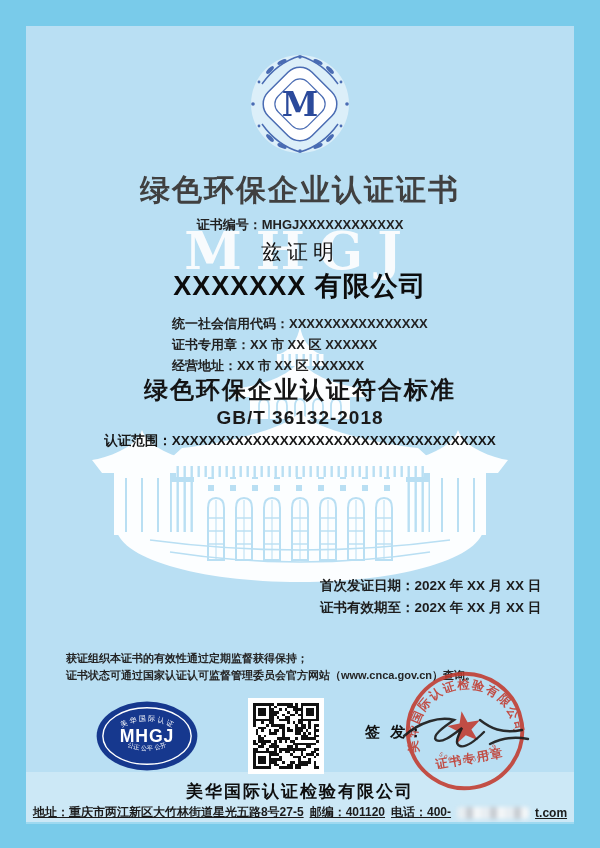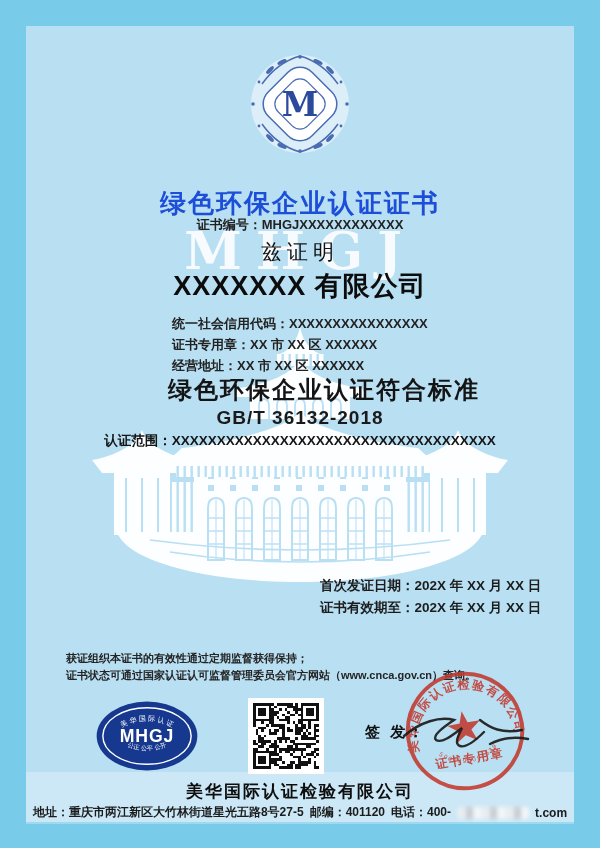--- a/index.html
+++ b/index.html
@@ -1,40 +1,40 @@
 <!DOCTYPE html>
 <html><head>
 <meta charset="utf-8">
 <style>
   html,body{margin:0;padding:0;}
   body{font-family:"Liberation Sans","DejaVu Sans",sans-serif;}
   .page{position:relative;width:600px;height:848px;background:#79CBEA;overflow:hidden;}
   .inner{position:absolute;left:26px;top:26px;width:548px;height:796px;background:#B9DFF3;}
   .abs{position:absolute;}
   .ctr{left:0;width:548px;text-align:center;}
-  .title{top:144px;font-size:26px;font-weight:bold;color:#1d4ed8;letter-spacing:2px;z-index:5;margin-top:16px;}
+  .title{top:144px;font-size:30px;font-weight:bold;color:#404040;letter-spacing:2px;z-index:5;}
   .certno{top:190px;font-size:13px;font-weight:bold;color:#222;z-index:5;}
   .wm-mhgj{top:194px;font-family:"DejaVu Serif","Liberation Serif",serif;font-size:52px;font-weight:bold;color:#ffffff;letter-spacing:14px;opacity:.9;z-index:1;}
   .hereby{top:212px;font-size:21px;font-weight:normal;color:#111;letter-spacing:5px;z-index:5;}
   .company{top:242px;font-size:27px;font-weight:bold;color:#0c0c0c;letter-spacing:1px;z-index:5;}
   .infoblock{left:146px;top:287px;font-size:13px;font-weight:bold;color:#222;line-height:21px;z-index:5;}
-  .stdtitle{top:348px;font-size:24px;font-weight:bold;color:#141414;letter-spacing:2px;z-index:5;padding-left:24px;}
+  .stdtitle{top:348px;font-size:24px;font-weight:bold;color:#141414;letter-spacing:2px;z-index:5;}
   .stdcode{top:381px;font-size:19px;font-weight:bold;color:#1a1a1a;letter-spacing:1px;z-index:5;}
   .scope{top:406px;font-size:13.5px;font-weight:bold;color:#161616;z-index:5;}
   .building{left:64px;top:300px;z-index:2;}
   .dates{left:294px;top:549px;font-size:13.5px;font-weight:bold;color:#1c1c1c;line-height:22px;z-index:5;}
   .notes{left:40px;top:624px;font-size:11px;font-weight:bold;color:#242424;line-height:17px;z-index:5;}
   .logo{left:68px;top:672px;z-index:5;}
   .qr{left:222px;top:672px;width:66px;height:66px;background:#fff;padding:5px;display:grid;grid-template-columns:repeat(25,1fr);grid-template-rows:repeat(25,1fr);z-index:5;}
   .qm{background:#111;}
   .issue{left:339px;top:697px;font-size:15px;font-weight:bold;color:#111;letter-spacing:3px;z-index:6;}
   .stamp{left:374px;top:640px;z-index:5;}
   .sig{left:370px;top:676px;z-index:7;}
   .footco{top:754px;font-size:17px;font-weight:bold;color:#0e0e0e;letter-spacing:2px;z-index:5;}
-  .addr{top:778px;font-size:12px;font-weight:bold;color:#1b1b1b;z-index:5;display:flex;justify-content:center;align-items:center;gap:6px;width:548px;left:0;}
+  .addr{top:778px;font-size:12px;font-weight:bold;color:#1b1b1b;z-index:5;display:flex;justify-content:center;align-items:center;gap:6px;width:548px;left:0;text-decoration:underline;}
   .blurred{display:inline-block;width:72px;height:12px;border-radius:3px;
     background:repeating-linear-gradient(90deg,#e8eef2 0 9px,#c7ccd2 9px 16px,#f3f6f8 16px 24px);
     filter:blur(2px);vertical-align:middle;}
   .litestrip{left:0;top:746px;width:548px;height:52px;background:rgba(255,255,255,0.28);z-index:4;}
 </style>
 </head>
 <body>
 
 <div class="page">
   <div class="inner">

